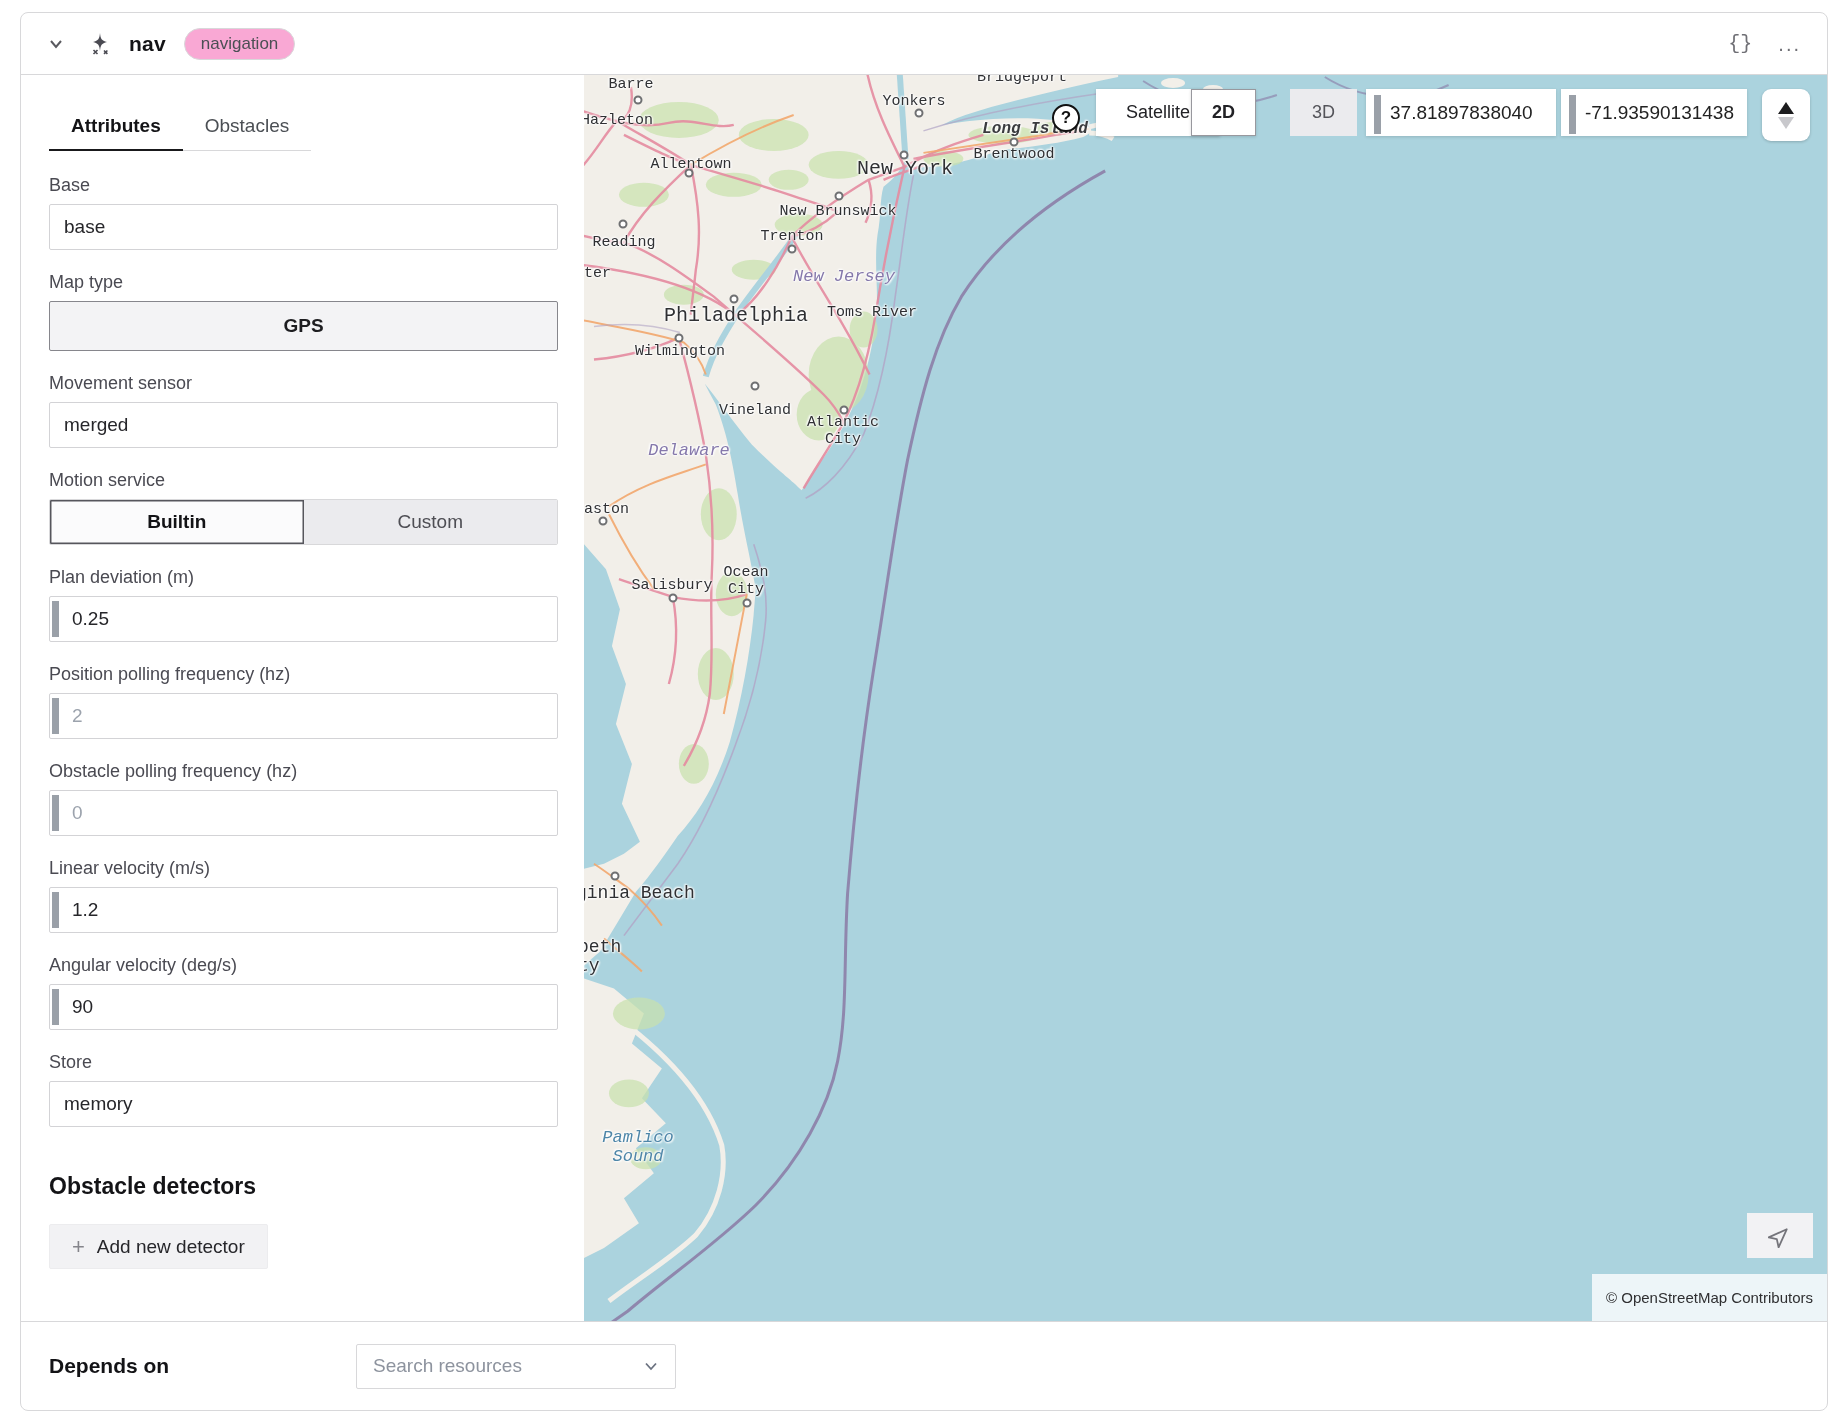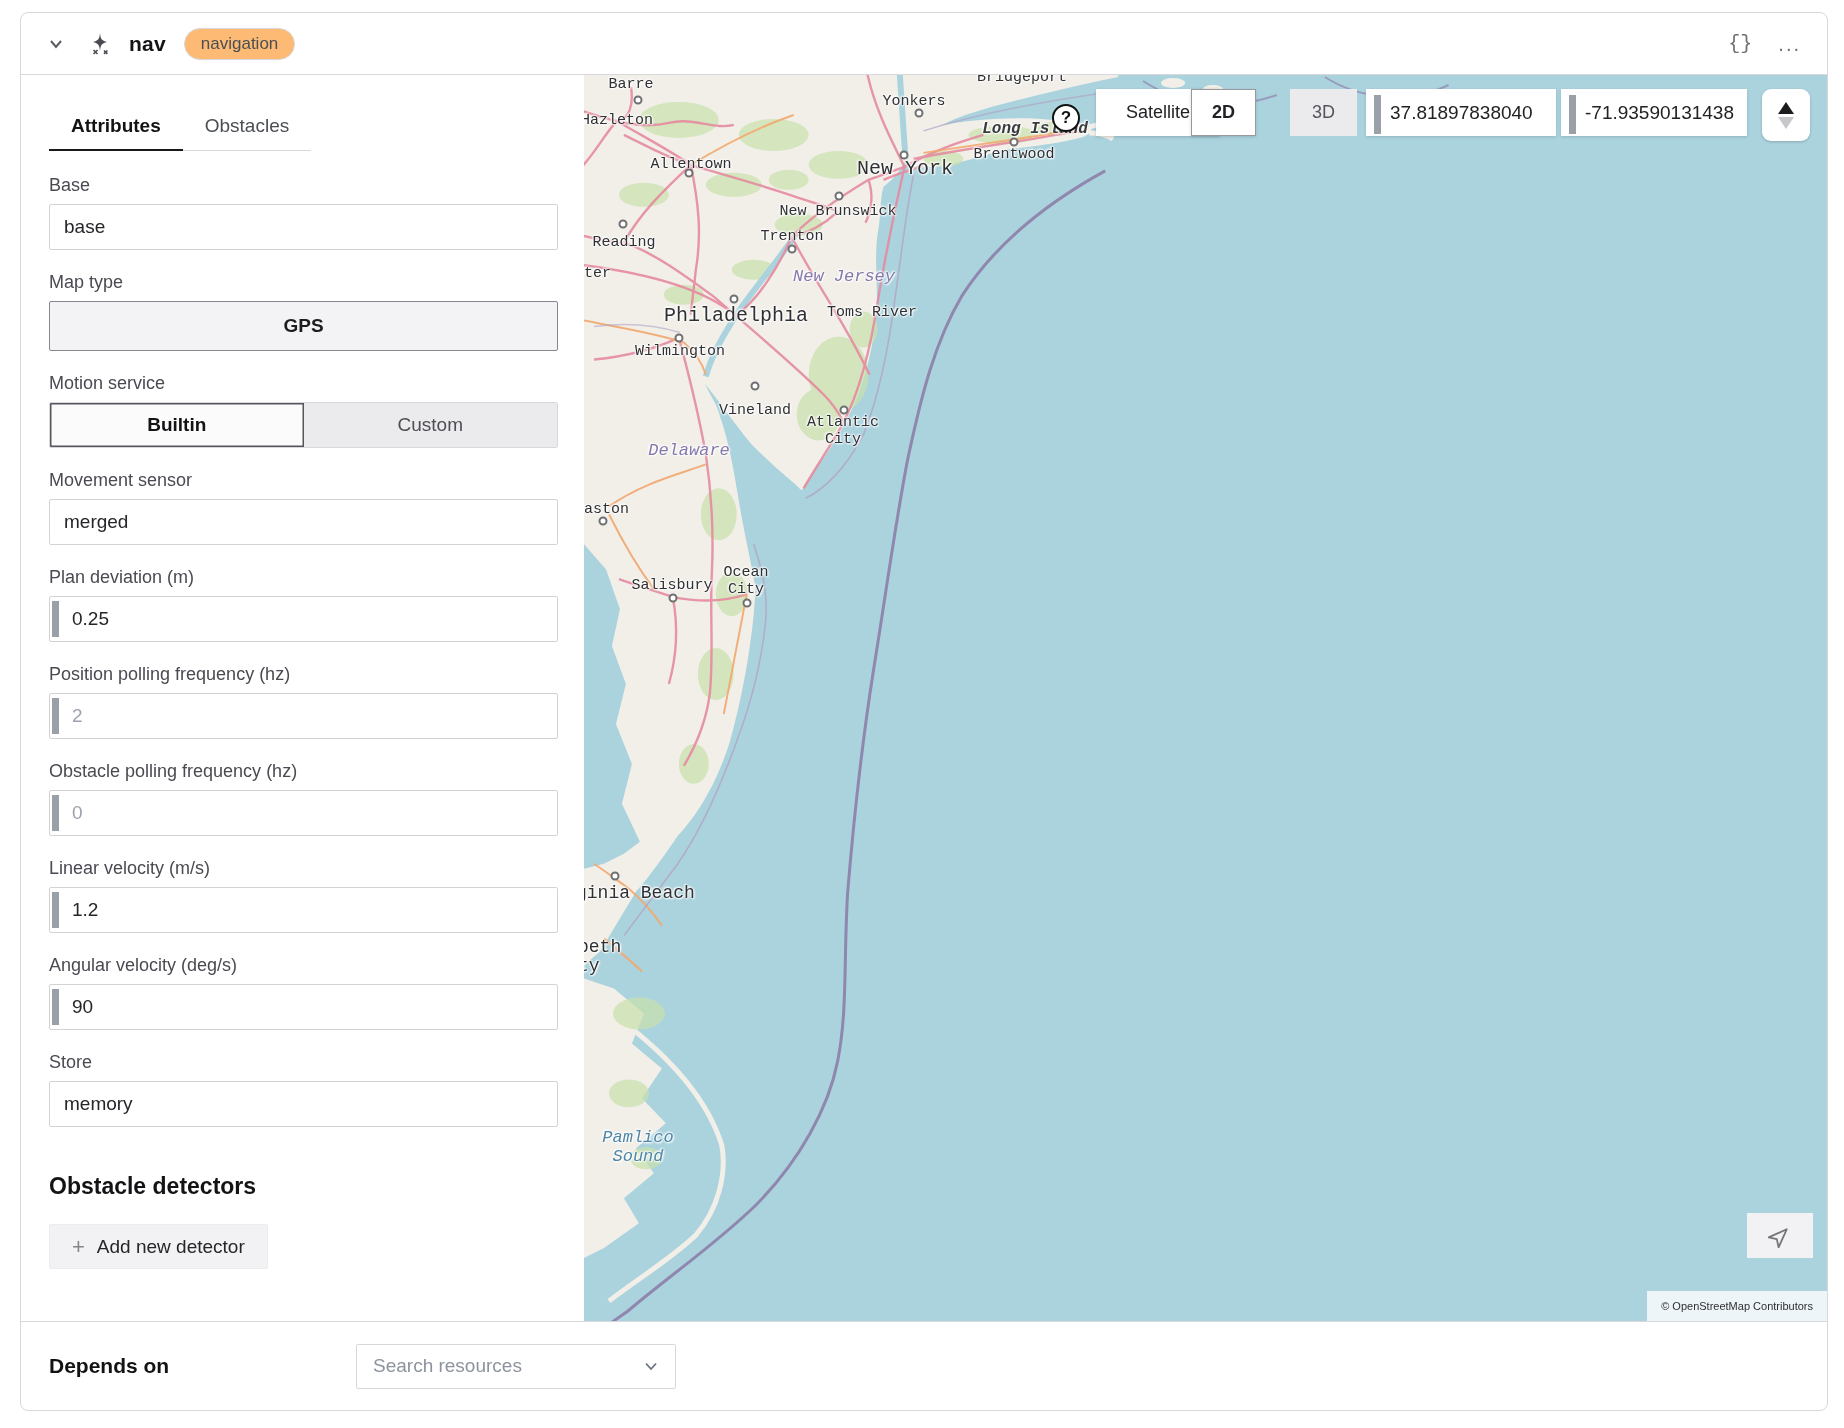--- a/index.html
+++ b/index.html
@@ -9,21 +9,21 @@
   }
   *{box-sizing:border-box;margin:0;padding:0;}
   html,body{background:#fff;}
   body{width:1844px;height:1428px;position:relative;font-family:"Liberation Sans",sans-serif;color:var(--text);}
   .card{position:absolute;left:20px;top:12px;width:1808px;height:1399px;background:#fff;border:1px solid var(--border);border-radius:8px;display:flex;flex-direction:column;overflow:hidden;}
   
   .hdr{height:62px;flex:0 0 62px;display:flex;align-items:center;padding:0 26px;border-bottom:1px solid var(--border);}
   .hdr .chev{color:#5a5a60;margin-right:22px;display:flex;}
   .hdr .svc-icon{margin-right:16px;display:flex;}
   .hdr .title{font-size:21px;font-weight:bold;color:#131316;margin-right:18px;letter-spacing:.2px;}
-  .badge{border:1px solid var(--border);background:#fdba74;border-radius:999px;padding:5px 16px;font-size:17px;color:#4b4f54;}
+  .badge{border:1px solid var(--border);background:#f9a8d4;border-radius:999px;padding:5px 16px;font-size:17px;color:#4b4f54;}
   .hdr-right{margin-left:auto;display:flex;align-items:center;gap:26px;color:#6f6f75;}
   .json-btn{font-size:20px;font-family:"Liberation Mono",monospace;cursor:pointer;}
   .menu-btn{font-size:20px;letter-spacing:2px;cursor:pointer;line-height:10px;}
   
   .bdy{flex:1;display:flex;min-height:0;}
   .panel{width:563px;flex:0 0 563px;padding:40px 6px 0 28px;position:relative;}
   .tabs{display:inline-flex;border-bottom:1px solid var(--border);margin-bottom:24px;}
   .tab{font-size:19px;padding:0 22px 12px 22px;color:#4b4f54;cursor:pointer;border-bottom:2.5px solid transparent;margin-bottom:-1px;}
   .tab.active{font-weight:bold;color:#131316;border-bottom-color:#19191b;}
   .field{margin-bottom:22px;width:509px;}
@@ -60,21 +60,21 @@
   .d3{left:706px;top:14px;width:67px;background:var(--seg-bg);color:#54545a;box-shadow:none;}
   .coord{position:absolute;top:14px;height:47px;background:#fff;box-shadow:0 1px 3px rgba(0,0,0,.15);}
   .coord::before{content:"";position:absolute;left:8px;top:6px;bottom:2px;width:7px;background:#9aa0a8;}
   .coord input{width:100%;height:100%;border:0;outline:none;background:transparent;font-size:19px;color:#222;padding:0 8px 0 24px;font-family:"Liberation Sans",sans-serif;}
   .lat{left:782px;width:190px;}
   .lng{left:977px;width:186px;}
   .stepper{left:1178px;top:14px;width:48px;height:52px;background:#fff;border-radius:9px;box-shadow:0 1px 3px rgba(0,0,0,.2);flex-direction:column;gap:3px;cursor:pointer;}
   .tri-up{width:0;height:0;border-left:8px solid transparent;border-right:8px solid transparent;border-bottom:12px solid #1c1c1e;}
   .tri-dn{width:0;height:0;border-left:8px solid transparent;border-right:8px solid transparent;border-top:12px solid #c8c8cc;}
   .locate{left:1163px;top:1138px;width:66px;height:45px;background:var(--btn-bg);cursor:pointer;}
-  .attrib{position:absolute;right:0;bottom:0;height:30px;display:flex;align-items:center;padding:0 14px;background:rgba(255,255,255,.78);font-size:11px;color:#2f2f31;}
+  .attrib{position:absolute;right:0;bottom:0;height:47px;display:flex;align-items:center;padding:0 14px;background:rgba(255,255,255,.78);font-size:15px;color:#2f2f31;}
   
   .ftr{height:89px;flex:0 0 89px;border-top:1px solid var(--border);display:flex;align-items:center;padding:0 28px;}
   .ftr .dep{font-size:21px;font-weight:bold;color:#131316;}
   .select{position:absolute;left:335px;width:320px;height:45px;border:1px solid var(--border);border-radius:2px;display:flex;align-items:center;padding:0 16px;color:#8d939e;font-size:19px;cursor:pointer;background:#fff;}
   .select .chev2{margin-left:auto;color:#6b7280;display:flex;}
 </style>
 </head>
 <body>
 
 <div class="card">
@@ -112,30 +112,30 @@
         <label>Base</label>
         <input class="tin" value="base" style="">
       </div>
 
       <div class="field">
         <label>Map type</label>
         <button class="gps-btn">GPS</button>
       </div>
 
       <div class="field">
+        <label>Movement sensor</label>
+        <input class="tin" value="merged" style="">
+      </div>
+
+      <div class="field">
         <label>Motion service</label>
         <div class="seg">
           <div class="opt sel">Builtin</div>
           <div class="opt">Custom</div>
         </div>
-      </div>
-
-      <div class="field">
-        <label>Movement sensor</label>
-        <input class="tin" value="merged" style="">
       </div>
 
       <div class="field">
         <label>Plan deviation (m)</label>
         <div class="numwrap"><input class="tin" value="0.25" style=""></div>
       </div>
 
       <div class="field">
         <label>Position polling frequency (hz)</label>
         <div class="numwrap"><input class="tin" placeholder="2" style=""></div>

